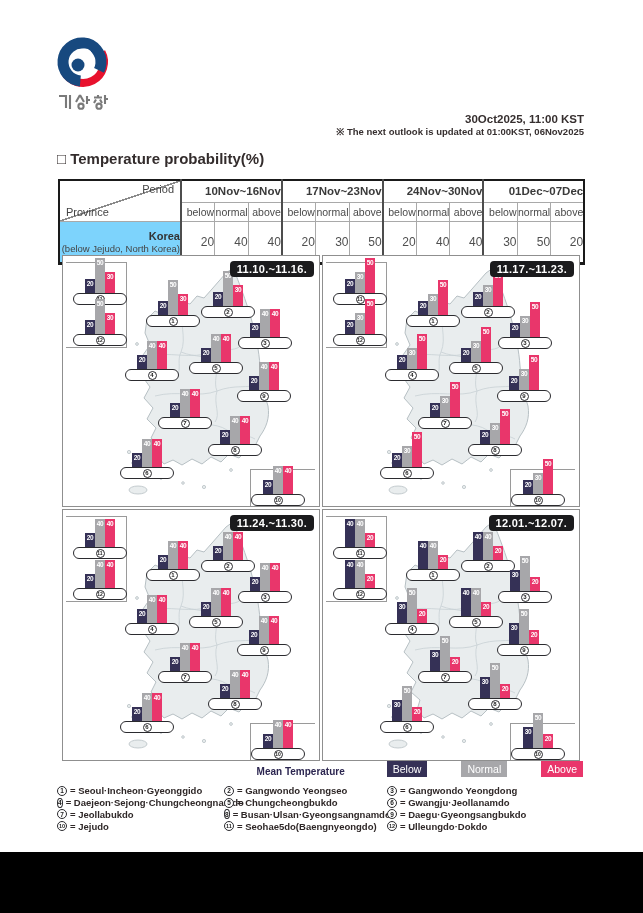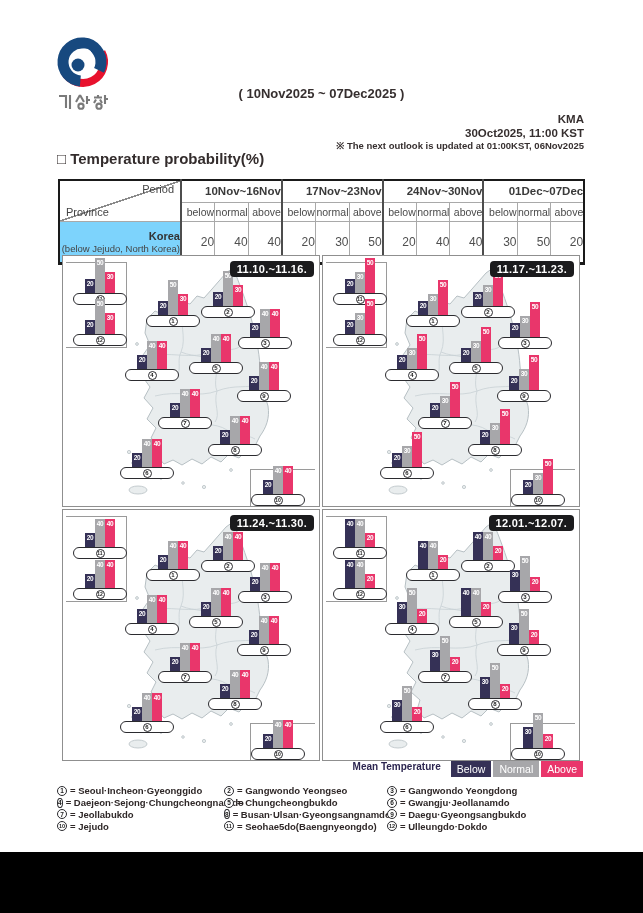--- a/index.html
+++ b/index.html
@@ -48,21 +48,21 @@
         border-radius:7px;z-index:2;display:flex;align-items:center;justify-content:center;
         box-sizing:border-box;}
   .cnum{display:inline-flex;width:9px;height:9px;border:1px solid #2b2b2f;border-radius:50%;
         align-items:center;justify-content:center;font-size:6px;font-weight:bold;color:#222;
         box-sizing:border-box;background:#fff;}
   .bracket-islands{position:absolute;left:3px;top:6px;width:60px;height:84px;z-index:1;
         border:1px solid #9a9a9a;border-left:none;}
   .bracket-jeju{position:absolute;left:187px;top:213px;width:64px;height:37px;z-index:1;
         border:1px solid #9a9a9a;border-right:none;border-bottom:none;}
   
-  .legend-row{position:absolute;right:60px;top:761px;display:flex;align-items:flex-start;}
+  .legend-row{position:absolute;right:60px;top:761px;display:flex;align-items:flex-end;gap:32px;}
   .legend-label{font-size:10px;font-weight:bold;color:#2c2650;margin-right:8px;}
   .legend-box{min-width:20px;padding:1px 6px;height:14px;line-height:14px;margin-left:2px;
               color:#fff;font-size:10.5px;text-align:center;}
   
   .regions{position:absolute;left:57px;top:785px;display:grid;grid-auto-flow:column;
            grid-template-rows:repeat(4,11.8px);grid-template-columns:167px 163px auto;
            align-items:center;}
   .region-item{font-size:9.5px;font-weight:bold;color:#2e2727;white-space:nowrap;
                display:flex;align-items:center;}
   .region-item .cnum{margin-right:3px;width:10px;height:10px;font-size:6.5px;}
@@ -85,24 +85,22 @@
       <g stroke="#7a7a7a" stroke-width="2.1" fill="none" stroke-linecap="butt">
         <path d="M2 2 H9 V14 M13 1 V15"></path>
         <path d="M23 1 L19 8 M23 1 L27 8 M30 2 V10 M30 6 H33"></path>
         <circle cx="24" cy="12.2" r="2.6"></circle>
         <path d="M41 1 V3 M37 3.5 H45 M39 5.5 L37 9 M43 5.5 L45 9 M48 1 V10 M48 5 H51"></path>
         <circle cx="42" cy="12.2" r="2.6"></circle>
       </g>
     </svg>
   </div>
 
-  <div class="page-subtitle">( 10Nov2025 ~ 07Dec2025 )</div>
 
   <div class="right-info">
-    <div class="ri-org">KMA</div>
     <div class="ri-issued">30Oct2025, 11:00 KST</div>
     <div class="ri-note">※ The next outlook is updated at 01:00KST, 06Nov2025</div>
   </div>
 
   <div class="section-title">□ Temperature probability(%)</div>
 
   <div class="tbl-wrap">
       <table class="outlook">
         <colgroup>
           <col style="width: 122px;">

